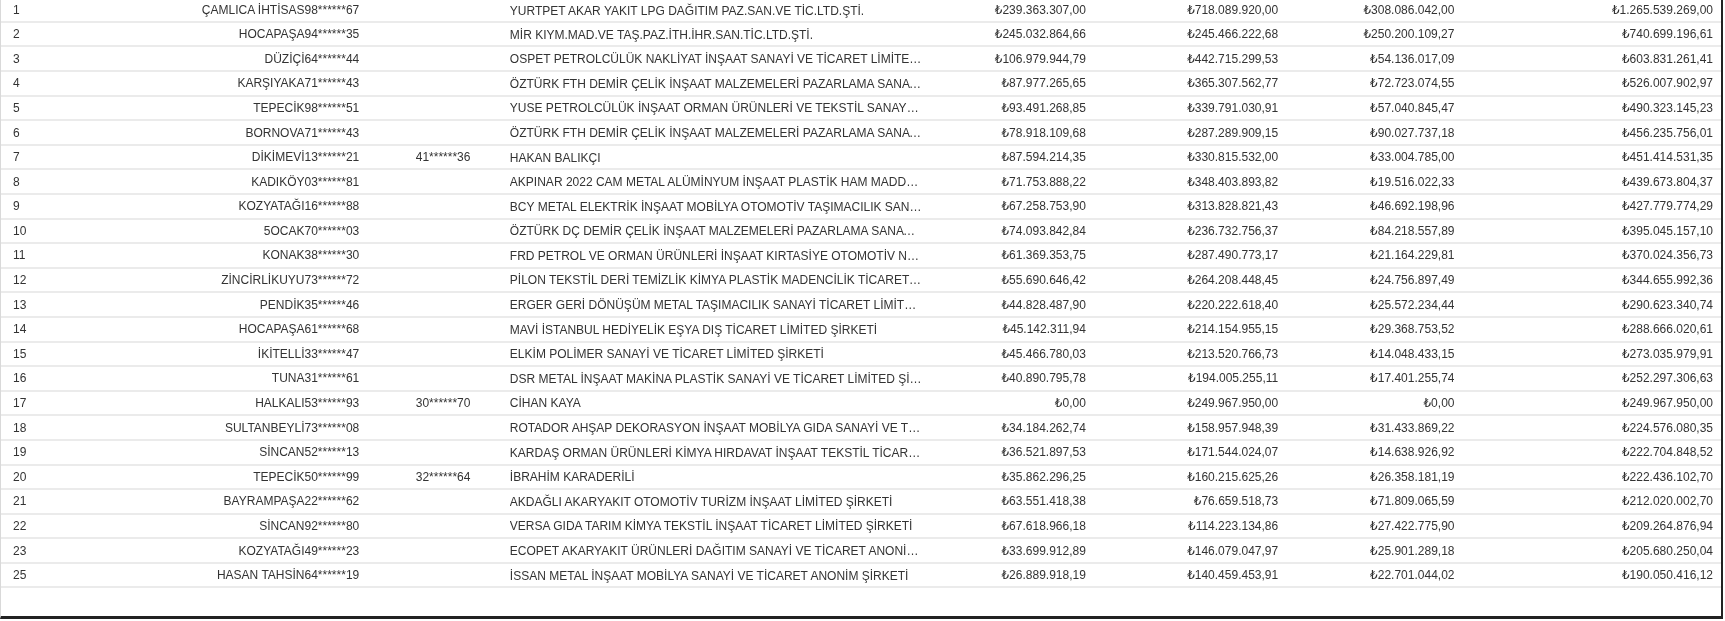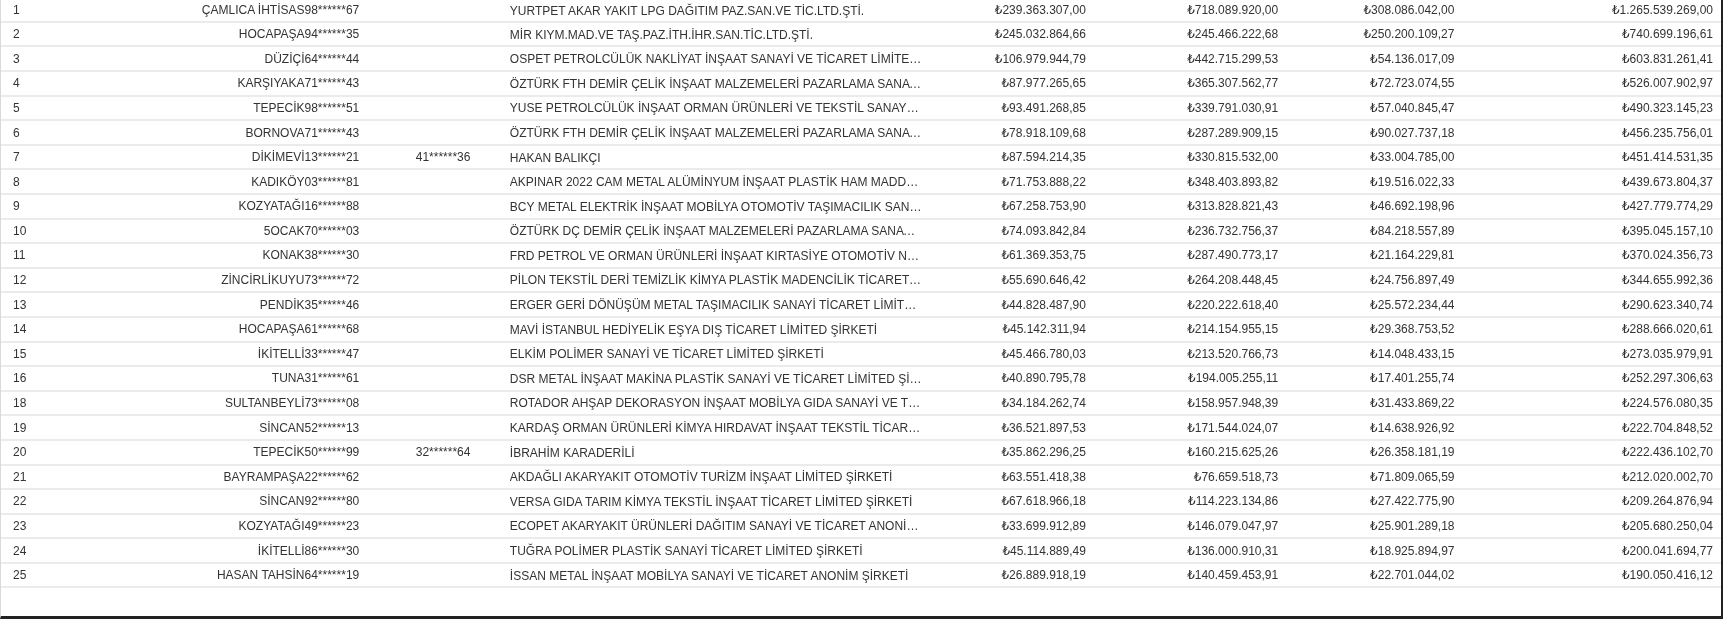--- a/index.html
+++ b/index.html
@@ -212,20 +212,31 @@
     <td class="c-place">TUNA</td>
     <td class="c-id1">31******61</td>
     <td class="c-id2"></td>
     <td class="c-name"><span class="name-text">DSR METAL İNŞAAT MAKİNA PLASTİK SANAYİ VE TİCARET LİMİTED ŞİRK...</span></td>
     <td class="num c-v1">₺40.890.795,78</td>
     <td class="num c-v2">₺194.005.255,11</td>
     <td class="num c-v3">₺17.401.255,74</td>
     <td class="num c-v4">₺252.297.306,63</td>
   </tr>
         <tr>
+    <td class="c-no">17</td>
+    <td class="c-place">HALKALI</td>
+    <td class="c-id1">53******93</td>
+    <td class="c-id2">30******70</td>
+    <td class="c-name"><span class="name-text">CİHAN KAYA</span></td>
+    <td class="num c-v1">₺0,00</td>
+    <td class="num c-v2">₺249.967.950,00</td>
+    <td class="num c-v3">₺0,00</td>
+    <td class="num c-v4">₺249.967.950,00</td>
+  </tr>
+        <tr>
     <td class="c-no">18</td>
     <td class="c-place">SULTANBEYLİ</td>
     <td class="c-id1">73******08</td>
     <td class="c-id2"></td>
     <td class="c-name"><span class="name-text">ROTADOR AHŞAP DEKORASYON İNŞAAT MOBİLYA GIDA SANAYİ VE TİCA...</span></td>
     <td class="num c-v1">₺34.184.262,74</td>
     <td class="num c-v2">₺158.957.948,39</td>
     <td class="num c-v3">₺31.433.869,22</td>
     <td class="num c-v4">₺224.576.080,35</td>
   </tr>
@@ -278,31 +289,20 @@
     <td class="c-place">KOZYATAĞI</td>
     <td class="c-id1">49******23</td>
     <td class="c-id2"></td>
     <td class="c-name"><span class="name-text">ECOPET AKARYAKIT ÜRÜNLERİ DAĞITIM SANAYİ VE TİCARET ANONİM Ş...</span></td>
     <td class="num c-v1">₺33.699.912,89</td>
     <td class="num c-v2">₺146.079.047,97</td>
     <td class="num c-v3">₺25.901.289,18</td>
     <td class="num c-v4">₺205.680.250,04</td>
   </tr>
         <tr>
-    <td class="c-no">24</td>
-    <td class="c-place">İKİTELLİ</td>
-    <td class="c-id1">86******30</td>
-    <td class="c-id2"></td>
-    <td class="c-name"><span class="name-text">TUĞRA POLİMER PLASTİK SANAYİ TİCARET LİMİTED ŞİRKETİ</span></td>
-    <td class="num c-v1">₺45.114.889,49</td>
-    <td class="num c-v2">₺136.000.910,31</td>
-    <td class="num c-v3">₺18.925.894,97</td>
-    <td class="num c-v4">₺200.041.694,77</td>
-  </tr>
-        <tr>
     <td class="c-no">25</td>
     <td class="c-place">HASAN TAHSİN</td>
     <td class="c-id1">64******19</td>
     <td class="c-id2"></td>
     <td class="c-name"><span class="name-text">İSSAN METAL İNŞAAT MOBİLYA SANAYİ VE TİCARET ANONİM ŞİRKETİ</span></td>
     <td class="num c-v1">₺26.889.918,19</td>
     <td class="num c-v2">₺140.459.453,91</td>
     <td class="num c-v3">₺22.701.044,02</td>
     <td class="num c-v4">₺190.050.416,12</td>
   </tr>

